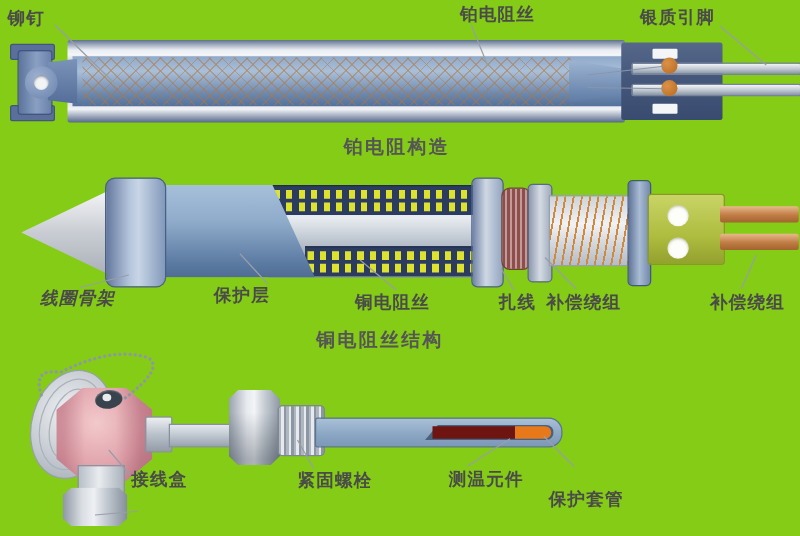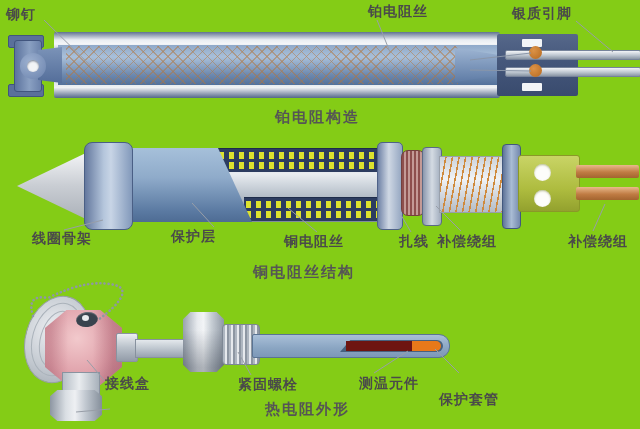--- a/index.html
+++ b/index.html
@@ -153,21 +153,21 @@
   <div class="abs d2-disc2"></div>
   <div class="abs d2-wind"></div>
   <div class="abs d2-disc3"></div>
   <div class="abs d2-green">
     <div class="d2-hole" style="left:15px;top:8px;"></div>
     <div class="d2-hole" style="left:15px;top:34px;"></div>
   </div>
   <div class="abs d2-pin" style="left:576px;top:165px;width:63px;"></div>
   <div class="abs d2-pin" style="left:576px;top:187px;width:63px;"></div>
 
-  <div class="lbl" style="left:32px;top:230px;">线圈骨架</div>
+  <div class="lbl" style="left:32px;top:230px;font-style:italic;">线圈骨架</div>
   <div class="lbl" style="left:171px;top:228px;">保护层</div>
   <div class="lbl" style="left:284px;top:233px;">铜电阻丝</div>
   <div class="lbl" style="left:399px;top:233px;">扎线</div>
   <div class="lbl" style="left:437px;top:233px;">补偿绕组</div>
   <div class="lbl" style="left:568px;top:233px;">补偿绕组</div>
   <div class="cap" style="left:253px;top:263px;">铜电阻丝结构</div>
 
   <div class="abs d3-cap">
     <div class="d3-capring" style="left:6px;top:6px;right:6px;bottom:6px;"></div>
     <div class="d3-capring" style="left:14px;top:14px;right:14px;bottom:14px;"></div>
@@ -184,21 +184,20 @@
   <div class="abs d3-chan"></div>
   <div class="abs d3-red"></div>
   <div class="abs d3-orange"></div>
   <div class="abs d3-neck"></div>
   <div class="abs d3-hex"></div>
 
   <div class="lbl" style="left:105px;top:375px;">接线盒</div>
   <div class="lbl" style="left:238px;top:376px;">紧固螺栓</div>
   <div class="lbl" style="left:359px;top:375px;">测温元件</div>
   <div class="lbl" style="left:439px;top:391px;">保护套管</div>
-  <div class="cap" style="left:265px;top:400px;">热电阻外形</div>
 
   <svg class="overlay" width="640" height="429" viewBox="0 0 640 429">
     <g stroke="#989ea8" stroke-width="1" fill="none">
       <line x1="44" y1="20" x2="95" y2="70"></line>
       <line x1="377" y1="20" x2="390" y2="52"></line>
       <line x1="576" y1="21" x2="613" y2="52"></line>
       <line x1="64" y1="230" x2="103" y2="220"></line>
       <line x1="214" y1="227" x2="192" y2="203"></line>
       <line x1="317" y1="232" x2="288" y2="208"></line>
       <line x1="411" y1="232" x2="401" y2="215"></line>

